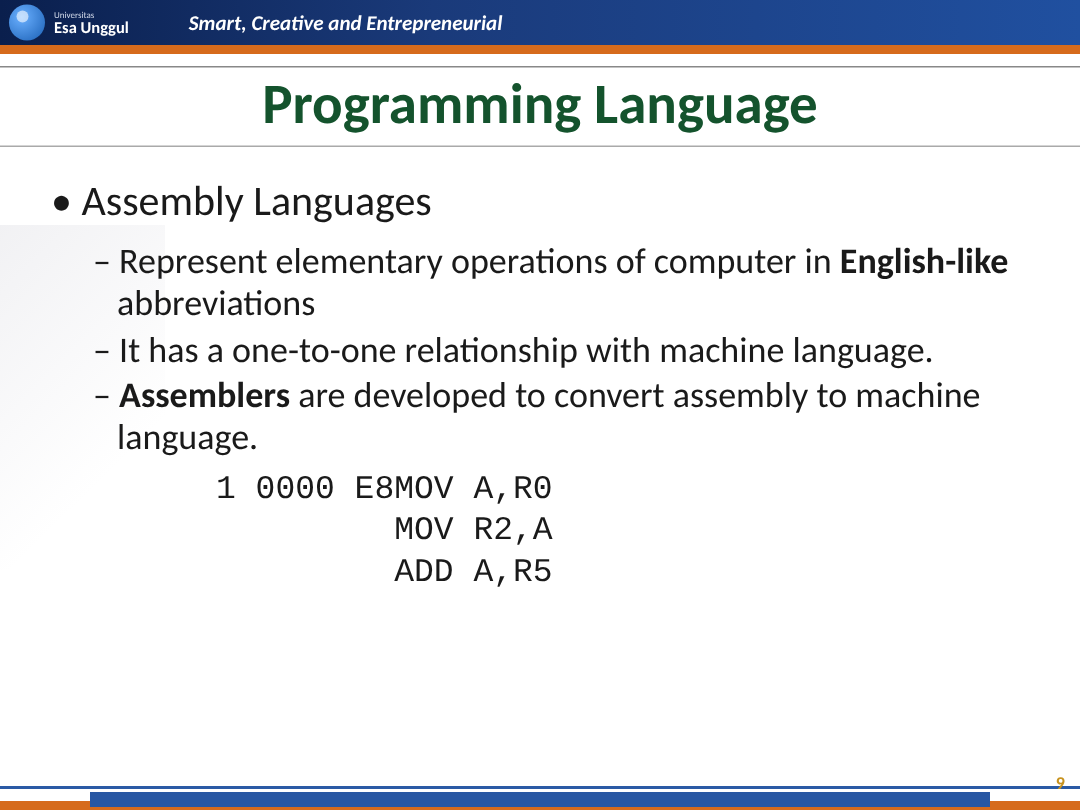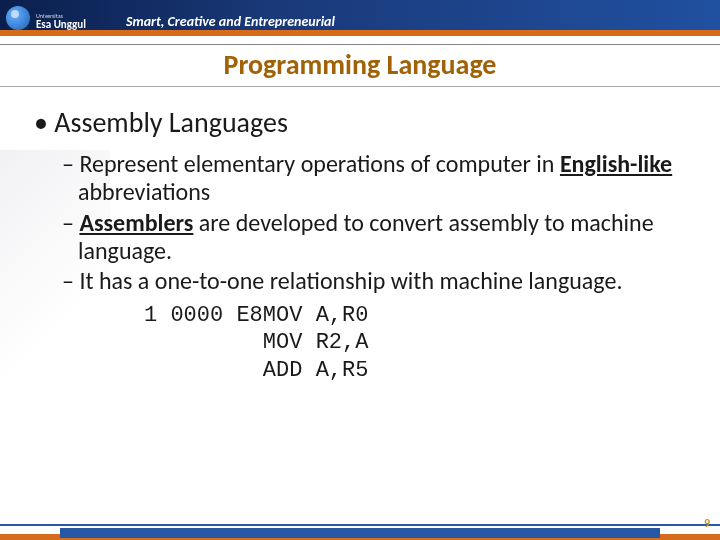--- a/index.html
+++ b/index.html
@@ -9,21 +9,21 @@
     font-family: Calibri, Arial, sans-serif;
     background: #ffffff;
     position: relative;
     overflow: hidden;
   }
   .header {
     position: relative;
     height: 30px;
     background: linear-gradient(to right, #0a1f4d 0%, #1a3a7a 40%, #2050a0 100%);
     display: flex;
-    align-items: flex-end;
+    align-items: center;
   }
   .logo-circle {
     width: 24px;
     height: 24px;
     background: radial-gradient(circle at 35% 35%, #6ab0ff, #1a5fb4);
     border-radius: 50%;
     margin-left: 6px;
     position: relative;
   }
   .logo-circle::after {
@@ -61,23 +61,23 @@
     height: 6px;
     background: #d66b1c;
   }
   .hairline {
     height: 1px;
     background: #888;
     margin-top: 8px;
   }
   .title {
     text-align: center;
-    font-size: 28px;
+    font-size: 38px;
     font-family: Calibri, Arial, sans-serif;
-    color: #a16207;
+    color: #14532d;
     margin-top: 2px;
     padding-bottom: 4px;
   }
   .hairline2 {
     height: 1px;
     background: #aaa;
     margin-bottom: 18px;
   }
   .content {
     padding: 0 34px 0 34px;
@@ -96,21 +96,21 @@
     line-height: 1.18;
   }
   .sub .item {
     text-indent: -16px;
     padding-left: 16px;
     margin-bottom: 2px;
   }
   .sub .item::before {
     content: "– ";
   }
-  .bold { font-weight: bold; text-decoration: underline; }
+  .bold { font-weight: bold; }
   .bg-shape {
     position: absolute;
     left: 0;
     top: 150px;
     width: 110px;
     height: 230px;
     background: linear-gradient(135deg, rgba(200,200,210,0.25) 0%, rgba(255,255,255,0) 70%);
     z-index: -1;
   }
   .code-block {
@@ -178,24 +178,24 @@
 <h1 class="title">Programming Language</h1>
 <div class="hairline2"></div>
 
 <div class="content">
   <div class="bullet1">Assembly Languages</div>
   <div class="sub">
     <div class="item">
       <span>Represent elementary operations of computer in </span><span class="bold">English-like</span><span> abbreviations</span>
     </div>
     <div class="item">
+      <span>It has a one-to-one relationship with machine language.</span><span class="bold"></span><span></span>
+    </div>
+    <div class="item">
       <span></span><span class="bold">Assemblers</span><span> are developed to convert assembly to machine language.</span>
-    </div>
-    <div class="item">
-      <span>It has a one-to-one relationship with machine language.</span><span class="bold"></span><span></span>
     </div>
   </div>
 
   <div class="code-block">
     <div class="code-col">
       <span>1 0000 E8</span>
     </div>
     <div class="code-col">
       <span>MOV A,R0</span>
       <span>MOV R2,A</span>

